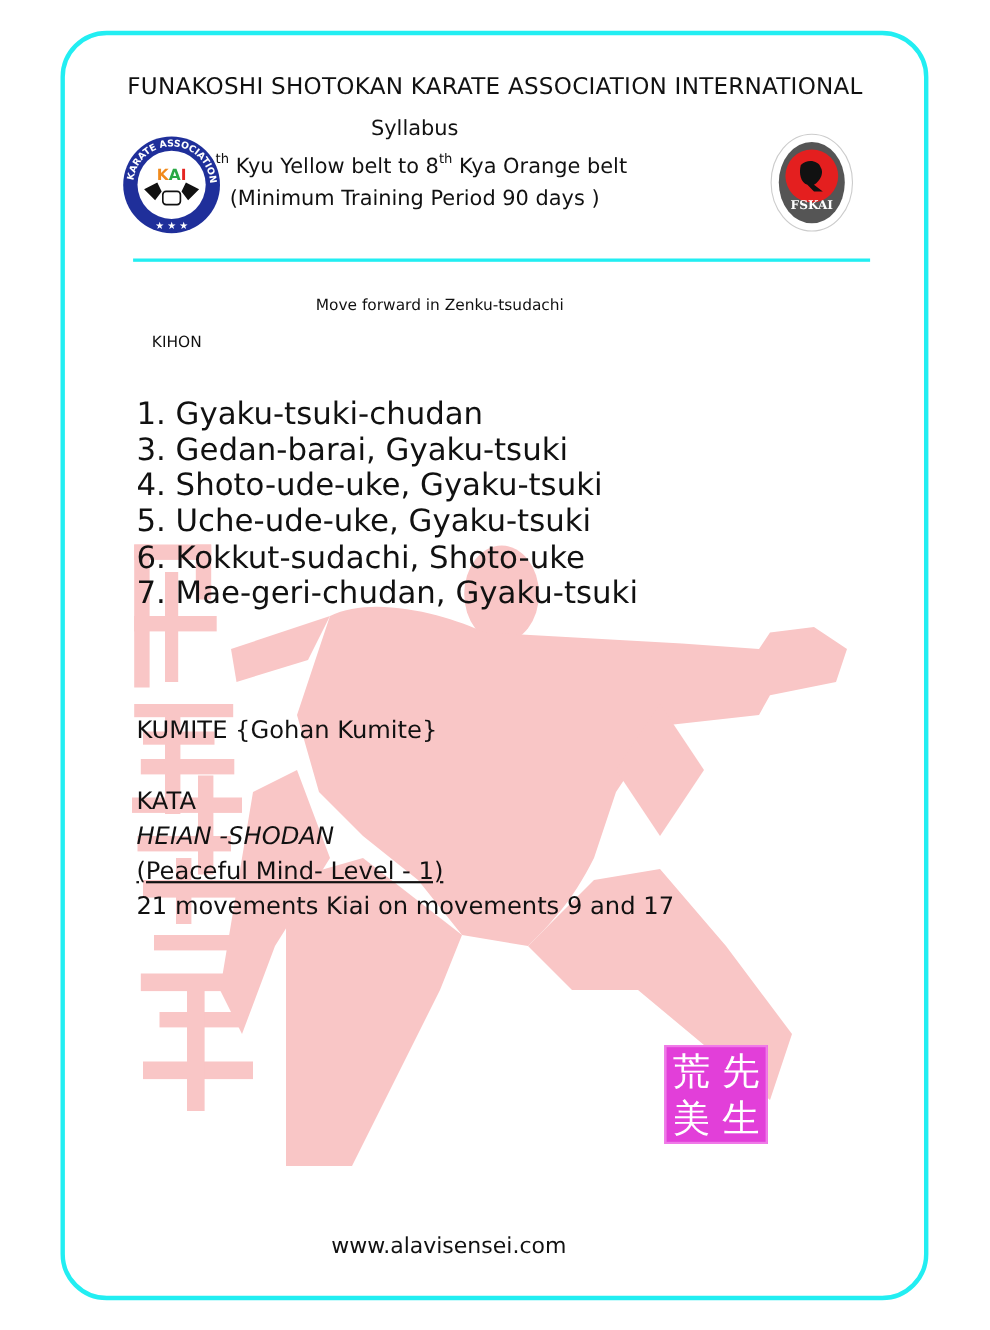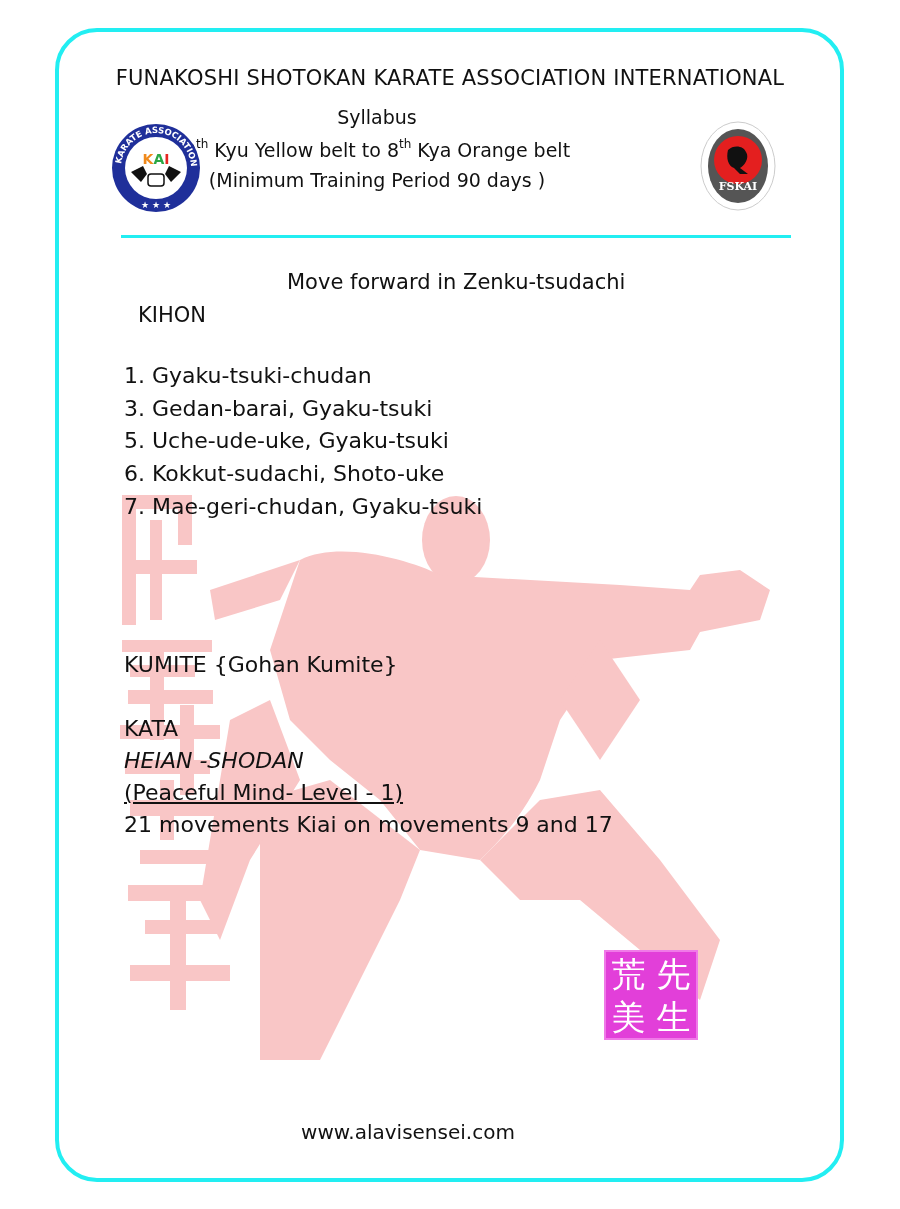--- a/index.html
+++ b/index.html
@@ -15,24 +15,24 @@
   }
   .bg-art { position: absolute; left: 0; top: 0; width: 900px; height: 1209px; pointer-events: none; }
   .title {
     position: absolute; left: 0; width: 900px; top: 66px; text-align: center;
     font-size: 21px; letter-spacing: 0.2px; font-family: "DejaVu Sans", sans-serif;
   }
   .subtitle { position: absolute; left: 0; width: 754px; text-align: center; font-size: 19px; }
   .subtitle sup { font-size: 12px; vertical-align: 9px; }
   .logo { position: absolute; }
   .divider { position: absolute; left: 121px; top: 235px; width: 670px; height: 3px; background: #22eef2; }
-  .text { position: absolute; font-size: 21px; white-space: nowrap; }
+  .text { position: absolute; font-size: 14px; white-space: nowrap; }
   .big { font-size: 22px; }
   .list { position: absolute; left: 124px; top: 360px; margin: 0; padding: 0; list-style: none; }
-  .list li { height: 32.7px; font-size: 22px; line-height: 32px; white-space: nowrap; }
+  .list li { height: 32.7px; font-size: 28px; line-height: 32px; white-space: nowrap; }
   .stamp {
     position: absolute; left: 604px; top: 950px; width: 94px; height: 90px;
     background: #e23fd9; border: 2px solid #f07ae8; box-sizing: border-box;
     display: grid; grid-template-columns: 1fr 1fr; grid-template-rows: 1fr 1fr;
     color: #fff; font-size: 34px; line-height: 1; text-align: center; align-items: center;
     font-family: "DejaVu Sans", sans-serif;
   }
   .footer { position: absolute; left: 0; width: 816px; top: 1120px; text-align: center; font-size: 20px; }
 </style>
 </head>
@@ -109,20 +109,21 @@
 </svg>
 
 <div class="divider"></div>
 
 <div class="text" style="left:287px; top:270px;">Move forward in Zenku-tsudachi</div>
 <div class="text" style="left:138px; top:303px;">KIHON</div>
 
 <ul class="list">
   <li>1. Gyaku-tsuki-chudan</li>
   <li>3. Gedan-barai, Gyaku-tsuki</li>
+  <li>4. Shoto-ude-uke, Gyaku-tsuki</li>
   <li>5. Uche-ude-uke, Gyaku-tsuki</li>
   <li>6. Kokkut-sudachi, Shoto-uke</li>
   <li>7. Mae-geri-chudan, Gyaku-tsuki</li>
 </ul>
 
 <div class="text big" style="left:124px; top:652px;">KUMITE {Gohan Kumite}</div>
 <div class="text big" style="left:124px; top:716px;">KATA</div>
 <div class="text big" style="left:124px; top:748px;font-style:italic;">HEIAN -SHODAN</div>
 <div class="text big" style="left:124px; top:780px;text-decoration:underline;">(Peaceful Mind- Level - 1)</div>
 <div class="text big" style="left:124px; top:812px;">21 movements Kiai on movements 9 and 17</div>

